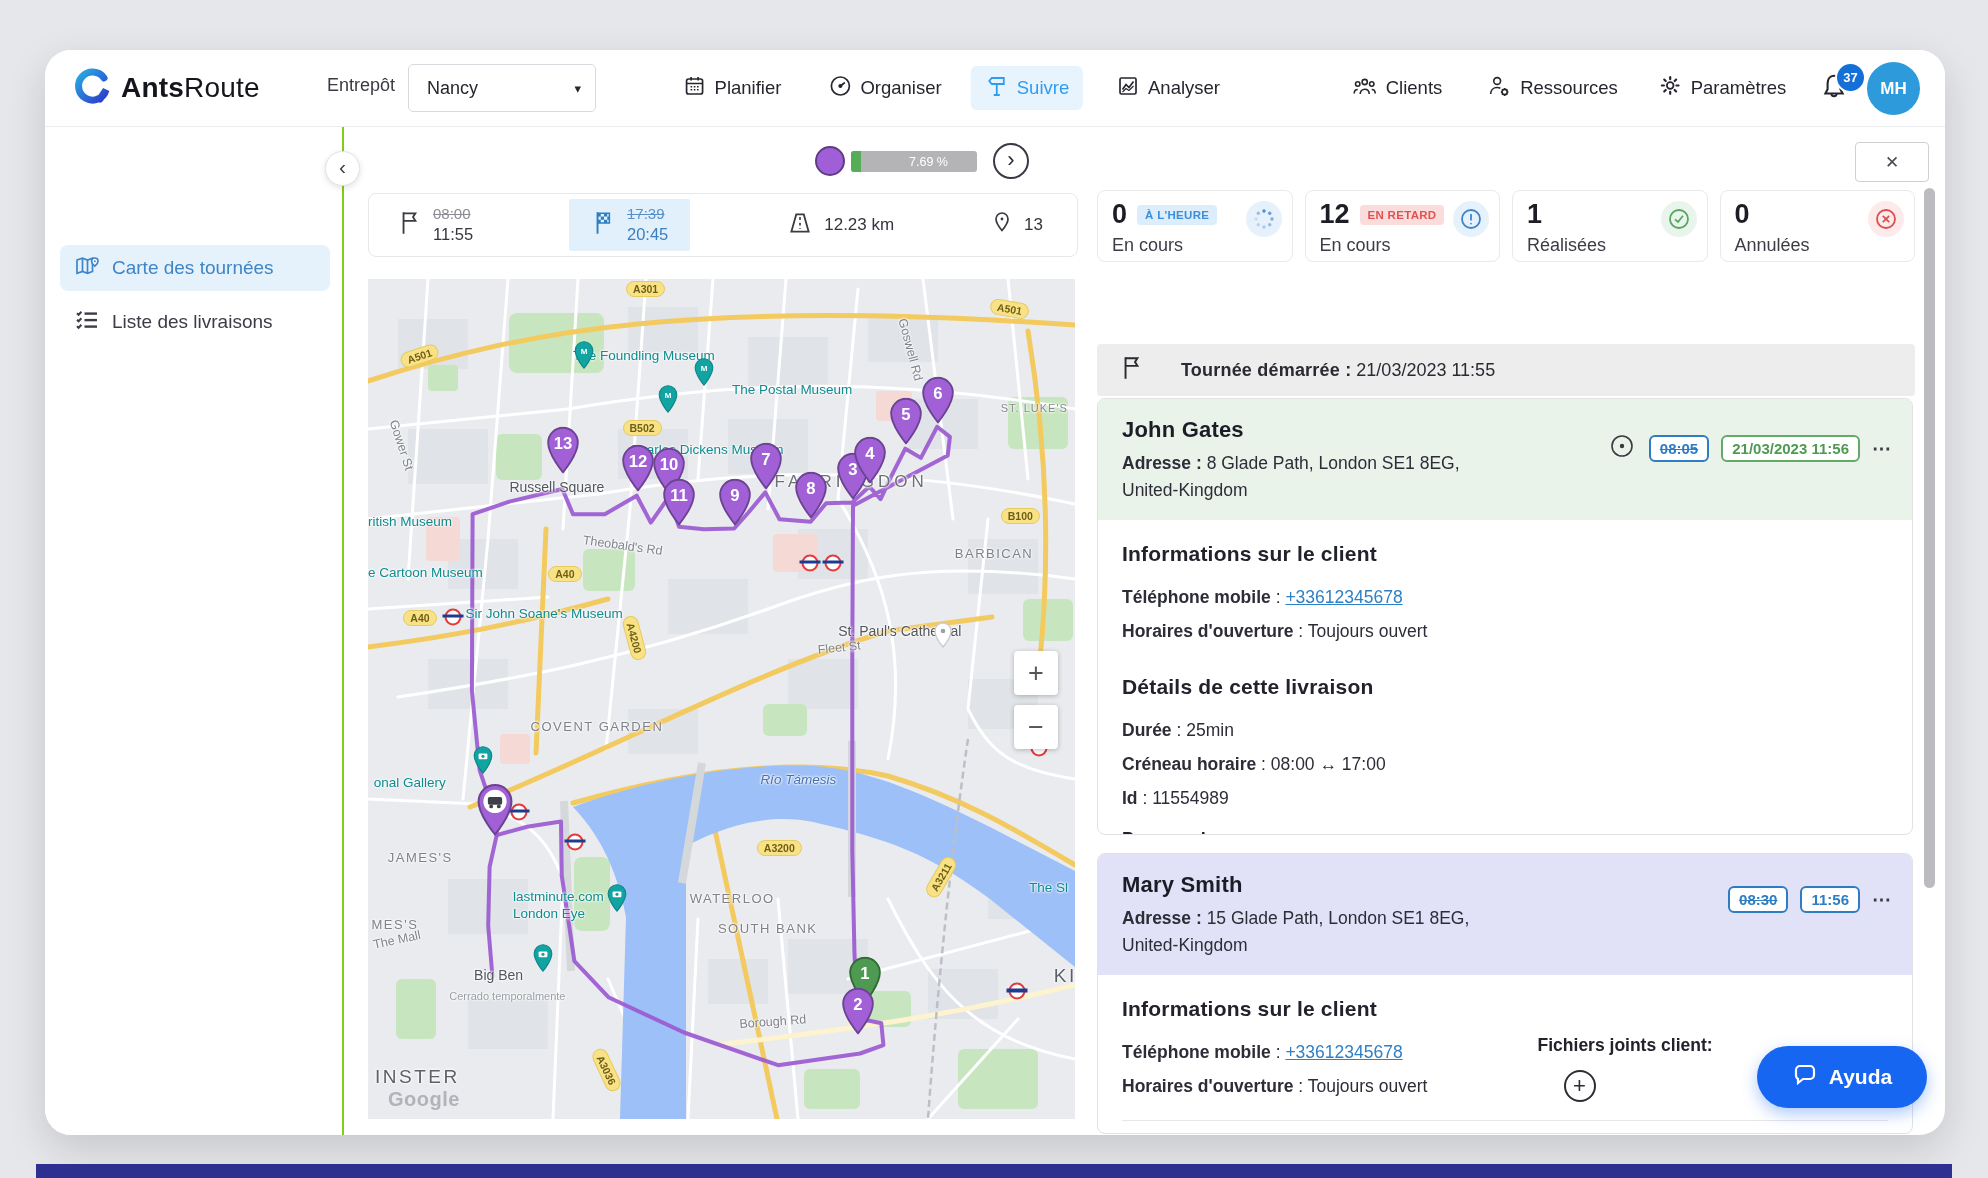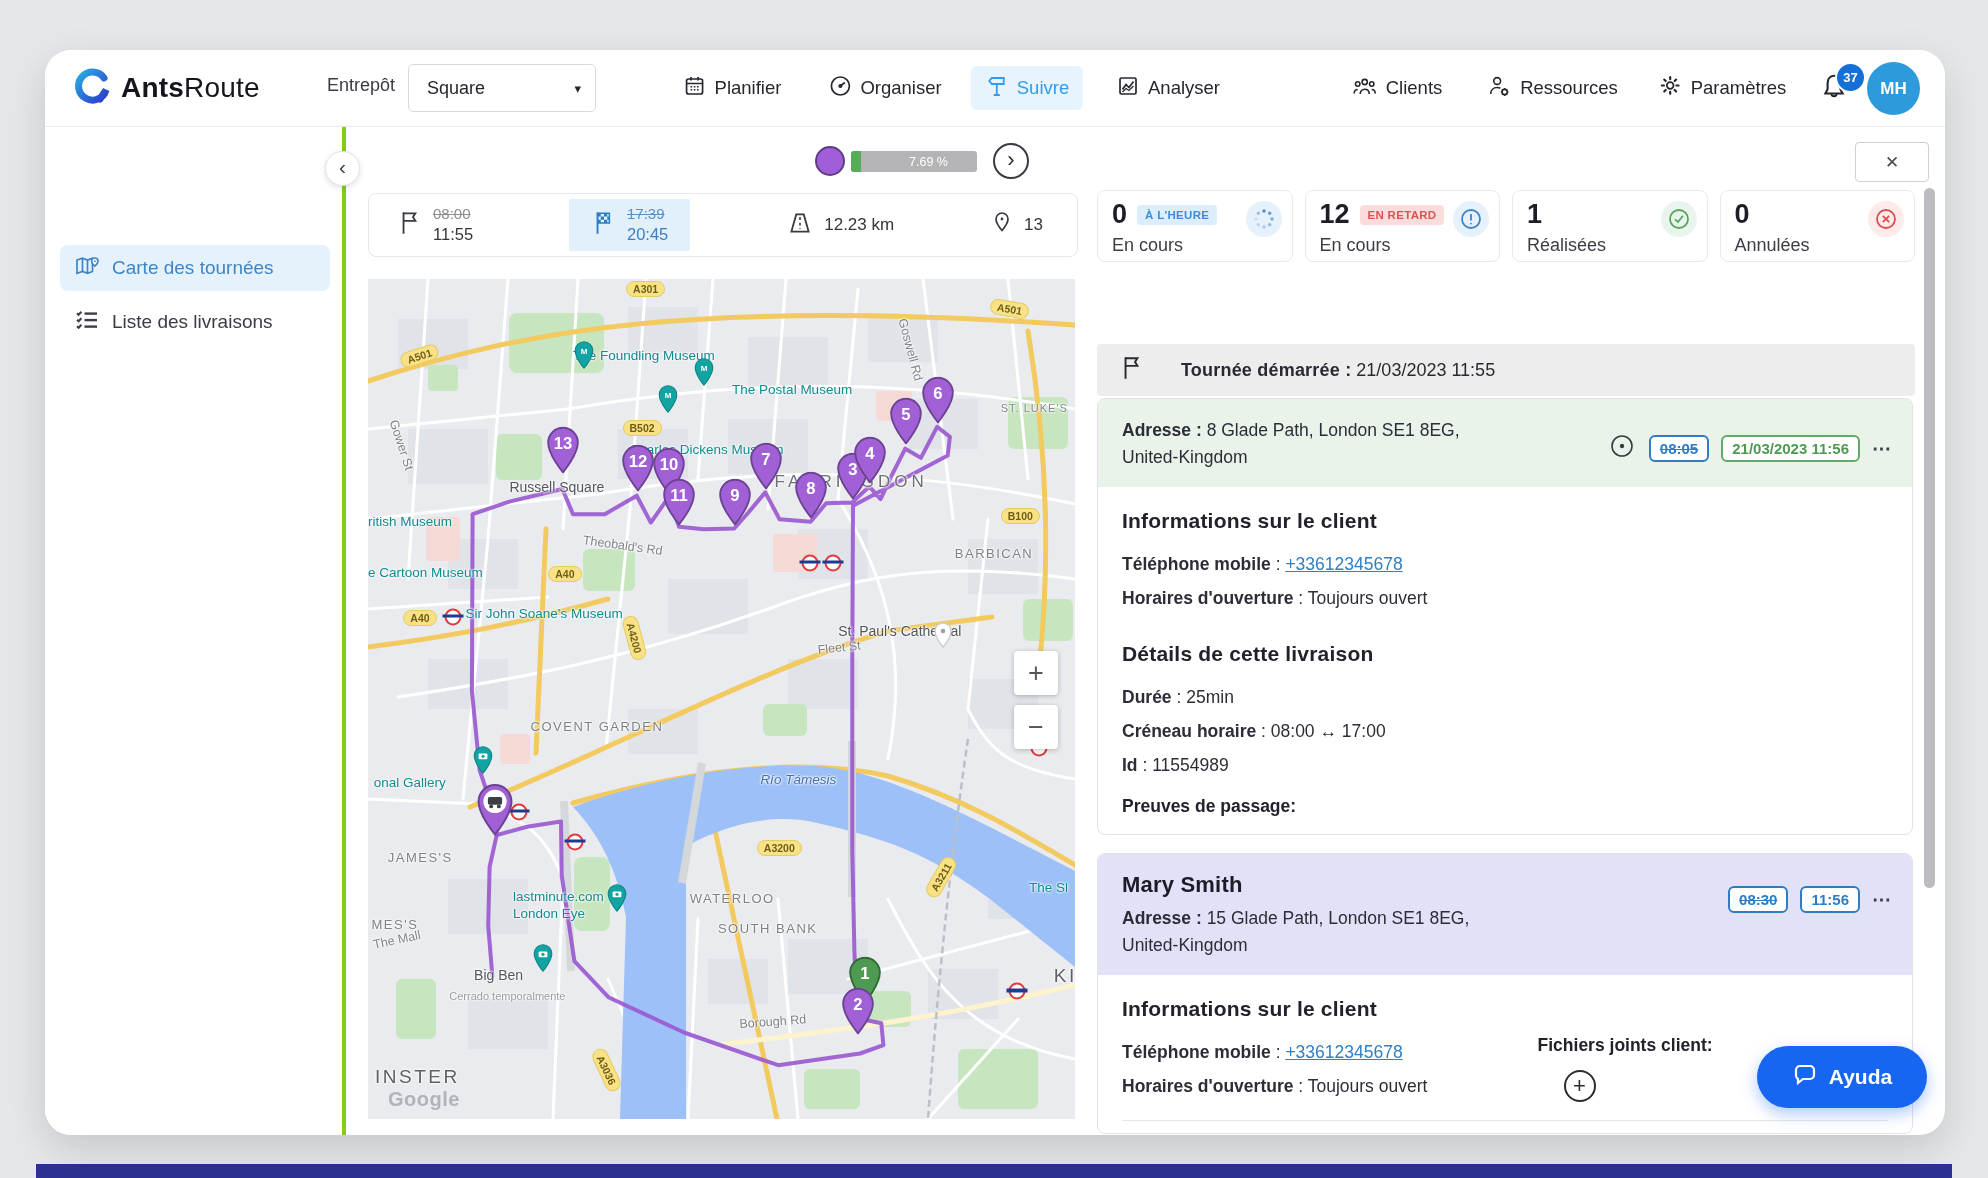--- a/index.html
+++ b/index.html
@@ -17,21 +17,21 @@
   .wh-select{position:absolute;left:363px;top:14px;width:154px;height:46px;border:1px solid #d8d8de;border-radius:5px;background:#fff;display:flex;align-items:center;justify-content:space-between;padding:0 14px 0 18px;font-size:18px;color:#26262f;cursor:pointer;}
   .wh-caret{font-size:13px;color:#26262f;}
   .navitem{position:absolute;top:16px;height:44px;display:flex;align-items:center;gap:8px;transform:translateX(-50%);font-size:18.5px;color:#26262f;font-weight:500;cursor:pointer;padding:0 14px;border-radius:6px;white-space:nowrap;}
   .navitem svg{flex:0 0 auto;}
   .navitem.active{background:#e7f3fd;color:#2e9df0;}
   .bell-wrap{position:absolute;left:1774px;top:22px;width:32px;height:34px;}
   .nbadge{position:absolute;left:16px;top:-10px;width:27px;height:27px;border-radius:50%;background:#1470d6;border:2px solid #fff;color:#fff;font-size:13px;font-weight:bold;display:flex;align-items:center;justify-content:center;z-index:2;}
   .avatar{position:absolute;left:1822px;top:12px;width:53px;height:53px;border-radius:50%;background:#2d9bdb;color:#fff;font-weight:bold;font-size:17px;display:flex;align-items:center;justify-content:center;cursor:pointer;}
 
   
-  .sidebar{position:absolute;left:0;top:77px;width:297px;height:1008px;background:#fff;border-right:4px solid #84cc16;}
+  .sidebar{position:absolute;left:0;top:77px;width:297px;height:1008px;background:#fff;border-right:2px solid #84cc16;}
   .side-item{position:absolute;left:15px;width:270px;height:46px;border-radius:8px;display:flex;align-items:center;gap:12px;padding:0 14px;font-size:19px;color:#3c3c48;cursor:pointer;box-sizing:border-box;}
   .side-item.active{background:#e5f1fb;color:#3e86c7;}
   .collapse-btn{position:absolute;left:280px;top:101px;width:35px;height:35px;border-radius:50%;background:#fff;border:1px solid #e3e3e8;box-shadow:0 2px 6px rgba(0,0,0,.12);display:flex;align-items:center;justify-content:center;font-size:21px;color:#3a3a44;cursor:pointer;z-index:40;padding-bottom:3px;box-sizing:border-box;}
 
   
   .route-title{position:absolute;left:437px;top:96px;font-size:26px;font-weight:600;color:#2b2b36;letter-spacing:.2px;}
   .route-dot{position:absolute;left:770px;top:96px;width:30px;height:30px;border-radius:50%;background:#a05fd6;border:2px solid #5f3d85;box-sizing:border-box;}
   .pbar{position:absolute;left:806px;top:101px;width:126px;height:21px;background:#b4b4b6;border-radius:3px;overflow:hidden;}
   .pbar-fill{position:absolute;left:0;top:0;bottom:0;background:#56ad57;}
   .pbar-label{position:absolute;inset:0;display:flex;align-items:center;justify-content:center;font-size:12.5px;color:#fff;margin-left:29px;}
@@ -139,21 +139,21 @@
                 <stop offset="1" stop-color="#2b3ccc"></stop>
               </linearGradient>
             </defs>
             <path d="M31 12 A14 14 0 1 0 33 24 L27 33" fill="none" stroke="url(#lg)" stroke-width="7" stroke-linecap="round"></path>
           </svg>
       </span>
       <span class="logo-text"><b>Ants</b><span class="lt">Route</span></span>
     </div>
     <div class="wh-label">Entrepôt</div>
     <div class="wh-select">
-      <span>Square</span>
+      <span>Nancy</span>
       <span class="wh-caret">▾</span>
     </div>
 
     <div class="navitem" style="left:687px">
       <span><svg width="24" height="24" viewBox="0 0 24 24" fill="none" stroke="#26262f" stroke-width="1.7">
             <rect x="4" y="5" width="16" height="15" rx="2"></rect>
             <line x1="4" y1="9.5" x2="20" y2="9.5"></line>
             <line x1="8.5" y1="3" x2="8.5" y2="6.5"></line>
             <line x1="15.5" y1="3" x2="15.5" y2="6.5"></line>
             <g stroke-width="1.4">
@@ -397,20 +397,21 @@
   <div class="tl-bar">
     <span><svg width="26" height="28" viewBox="0 0 24 26" fill="none" stroke="#2a2a33" stroke-width="1.8">
           <line x1="6" y1="3" x2="6" y2="23"></line>
           <path d="M6 4 h11 l-2.2 3.5 L17 11 H6"></path>
         </svg></span>
     <span><b>Tournée démarrée :</b> <span>21/03/2023 11:55</span></span>
   </div>
 
   <div class="dcard john">
     <div class="dhead green">
+      <div class="dname">John Gates</div>
       <div class="daddr"><b>Adresse :</b> <span>8 Glade Path, London SE1 8EG,</span><br><span>United-Kingdom</span></div>
       <div class="dhead-right">
         <span><svg width="30" height="30" viewBox="0 0 30 30" fill="none" stroke="#3a3a42" stroke-width="1.6">
               <circle cx="15" cy="15" r="10"></circle>
               <circle cx="15" cy="15" r="2.2" fill="#3a3a42" stroke="none"></circle>
             </svg></span>
         <span class="tbadge tb-blue strike">08:05</span>
         <span class="tbadge tb-green">21/03/2023 11:56</span>
         <span class="dots">⋯</span>
       </div>

